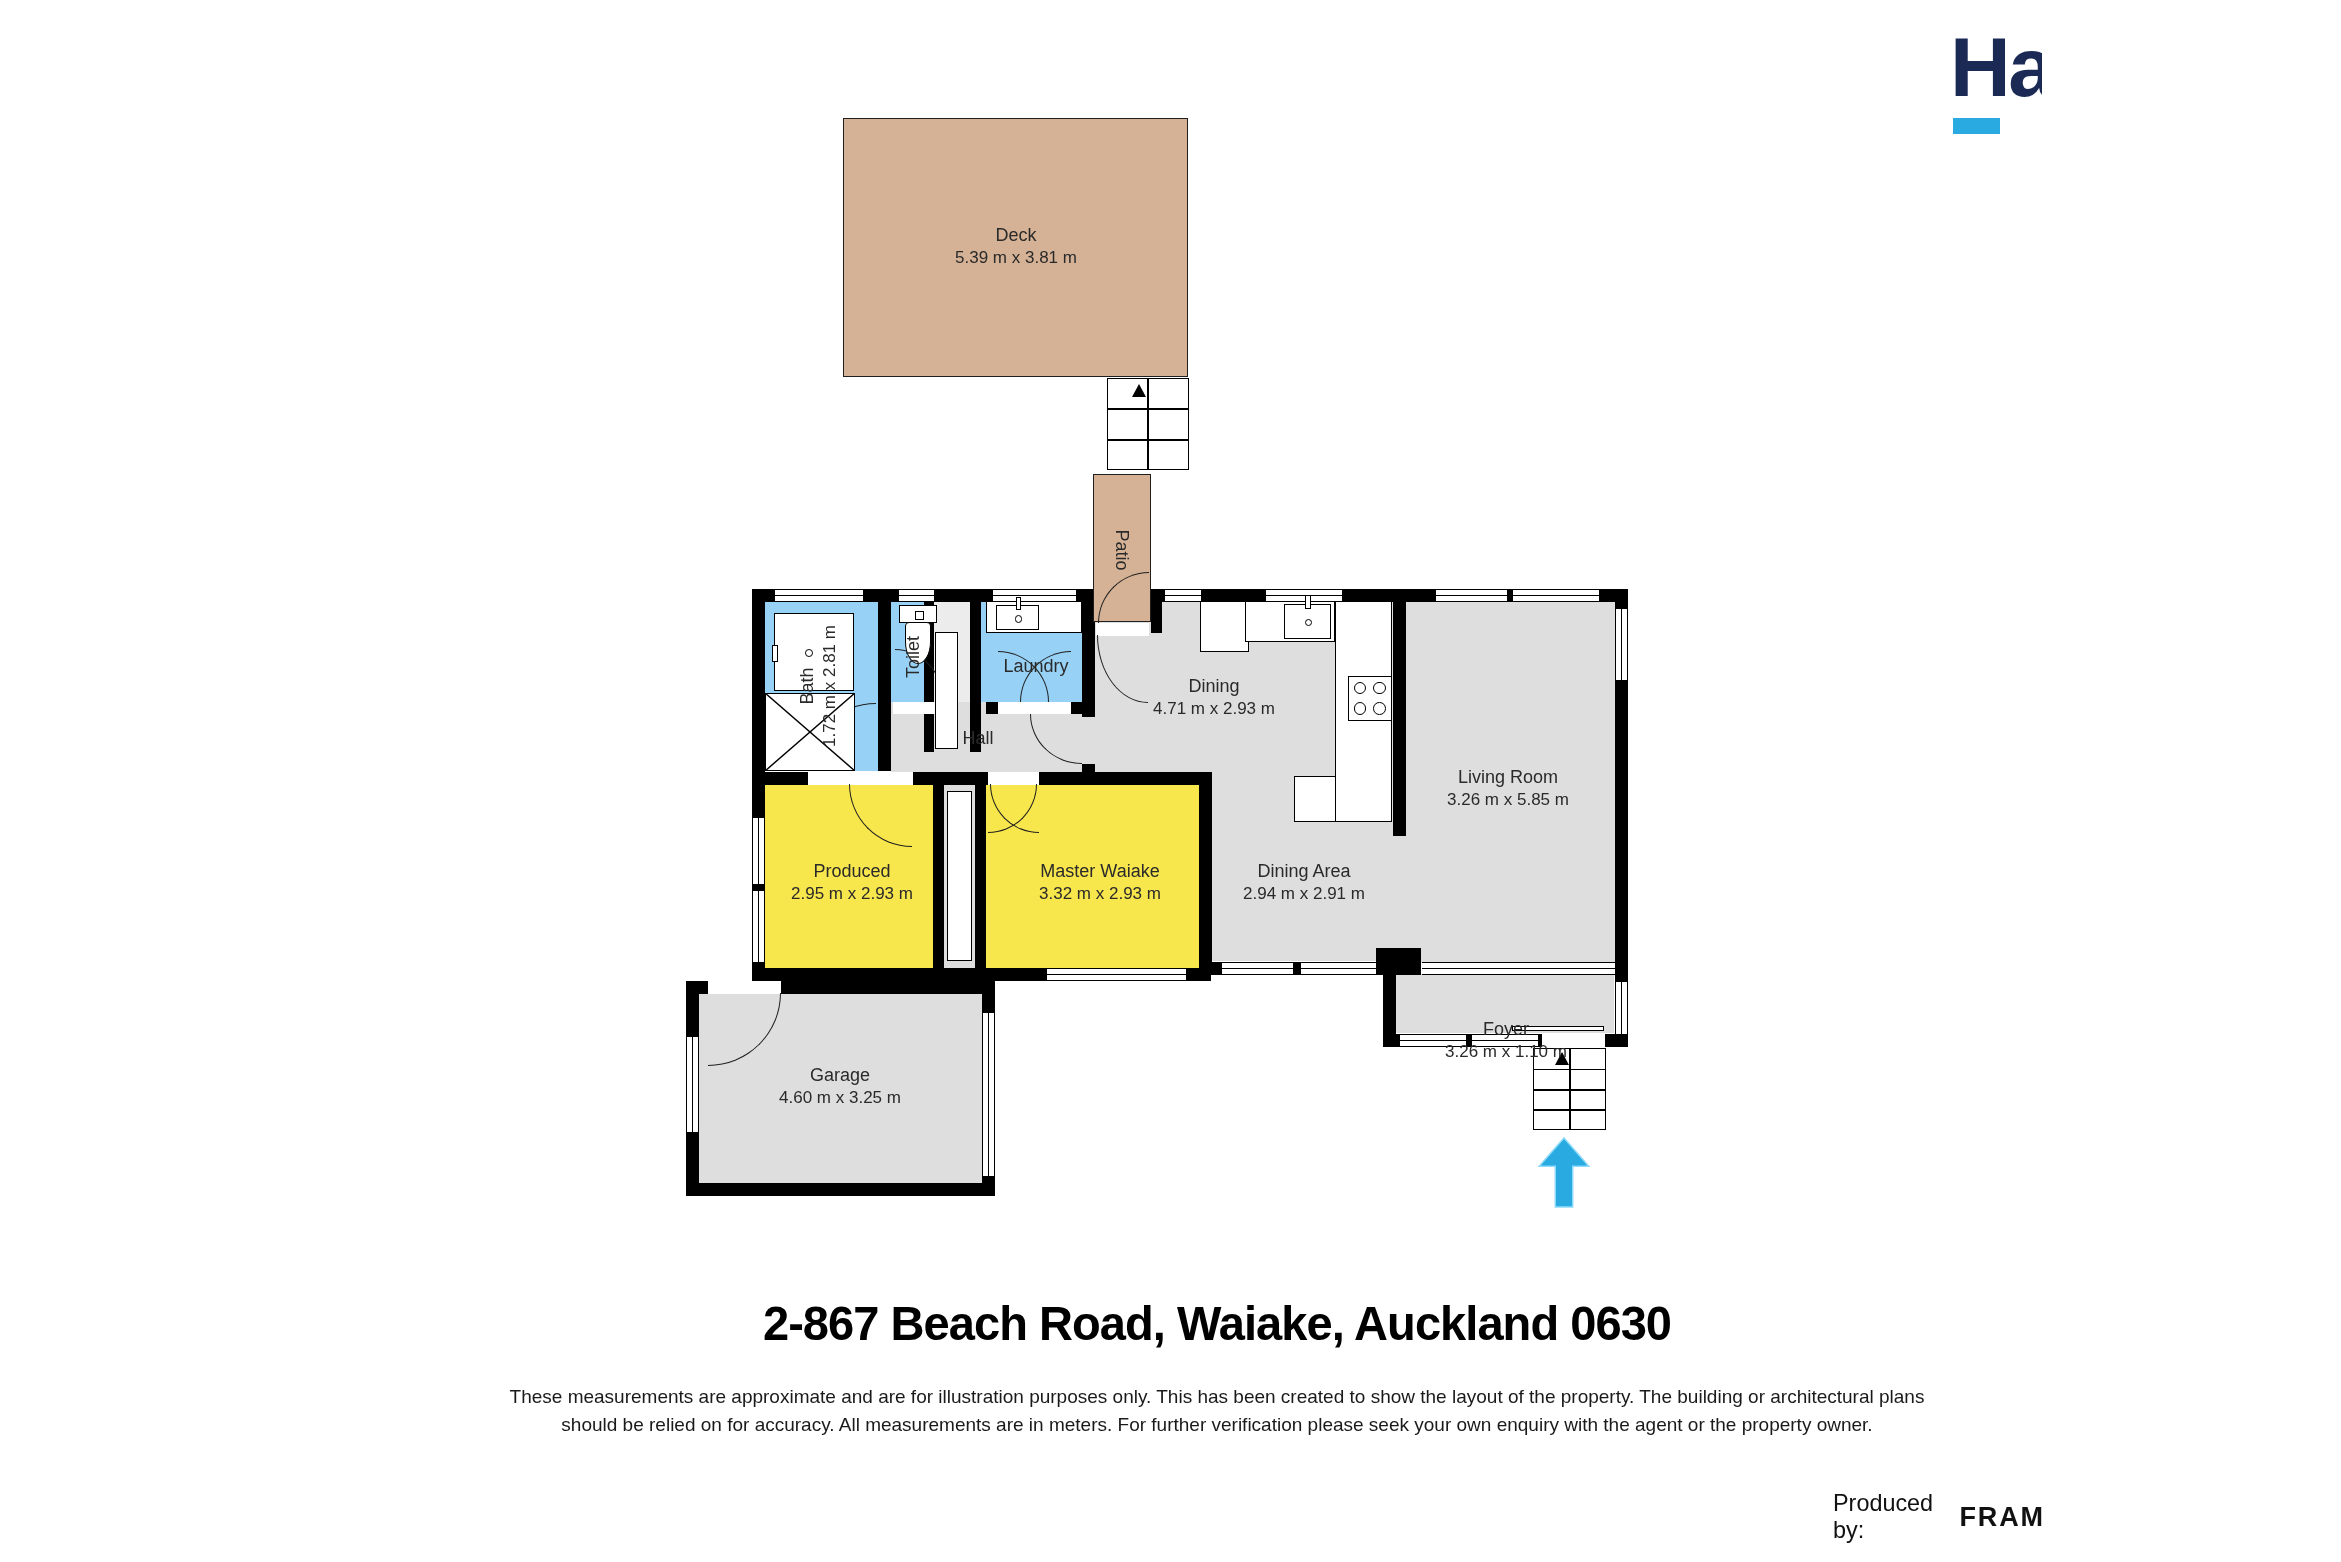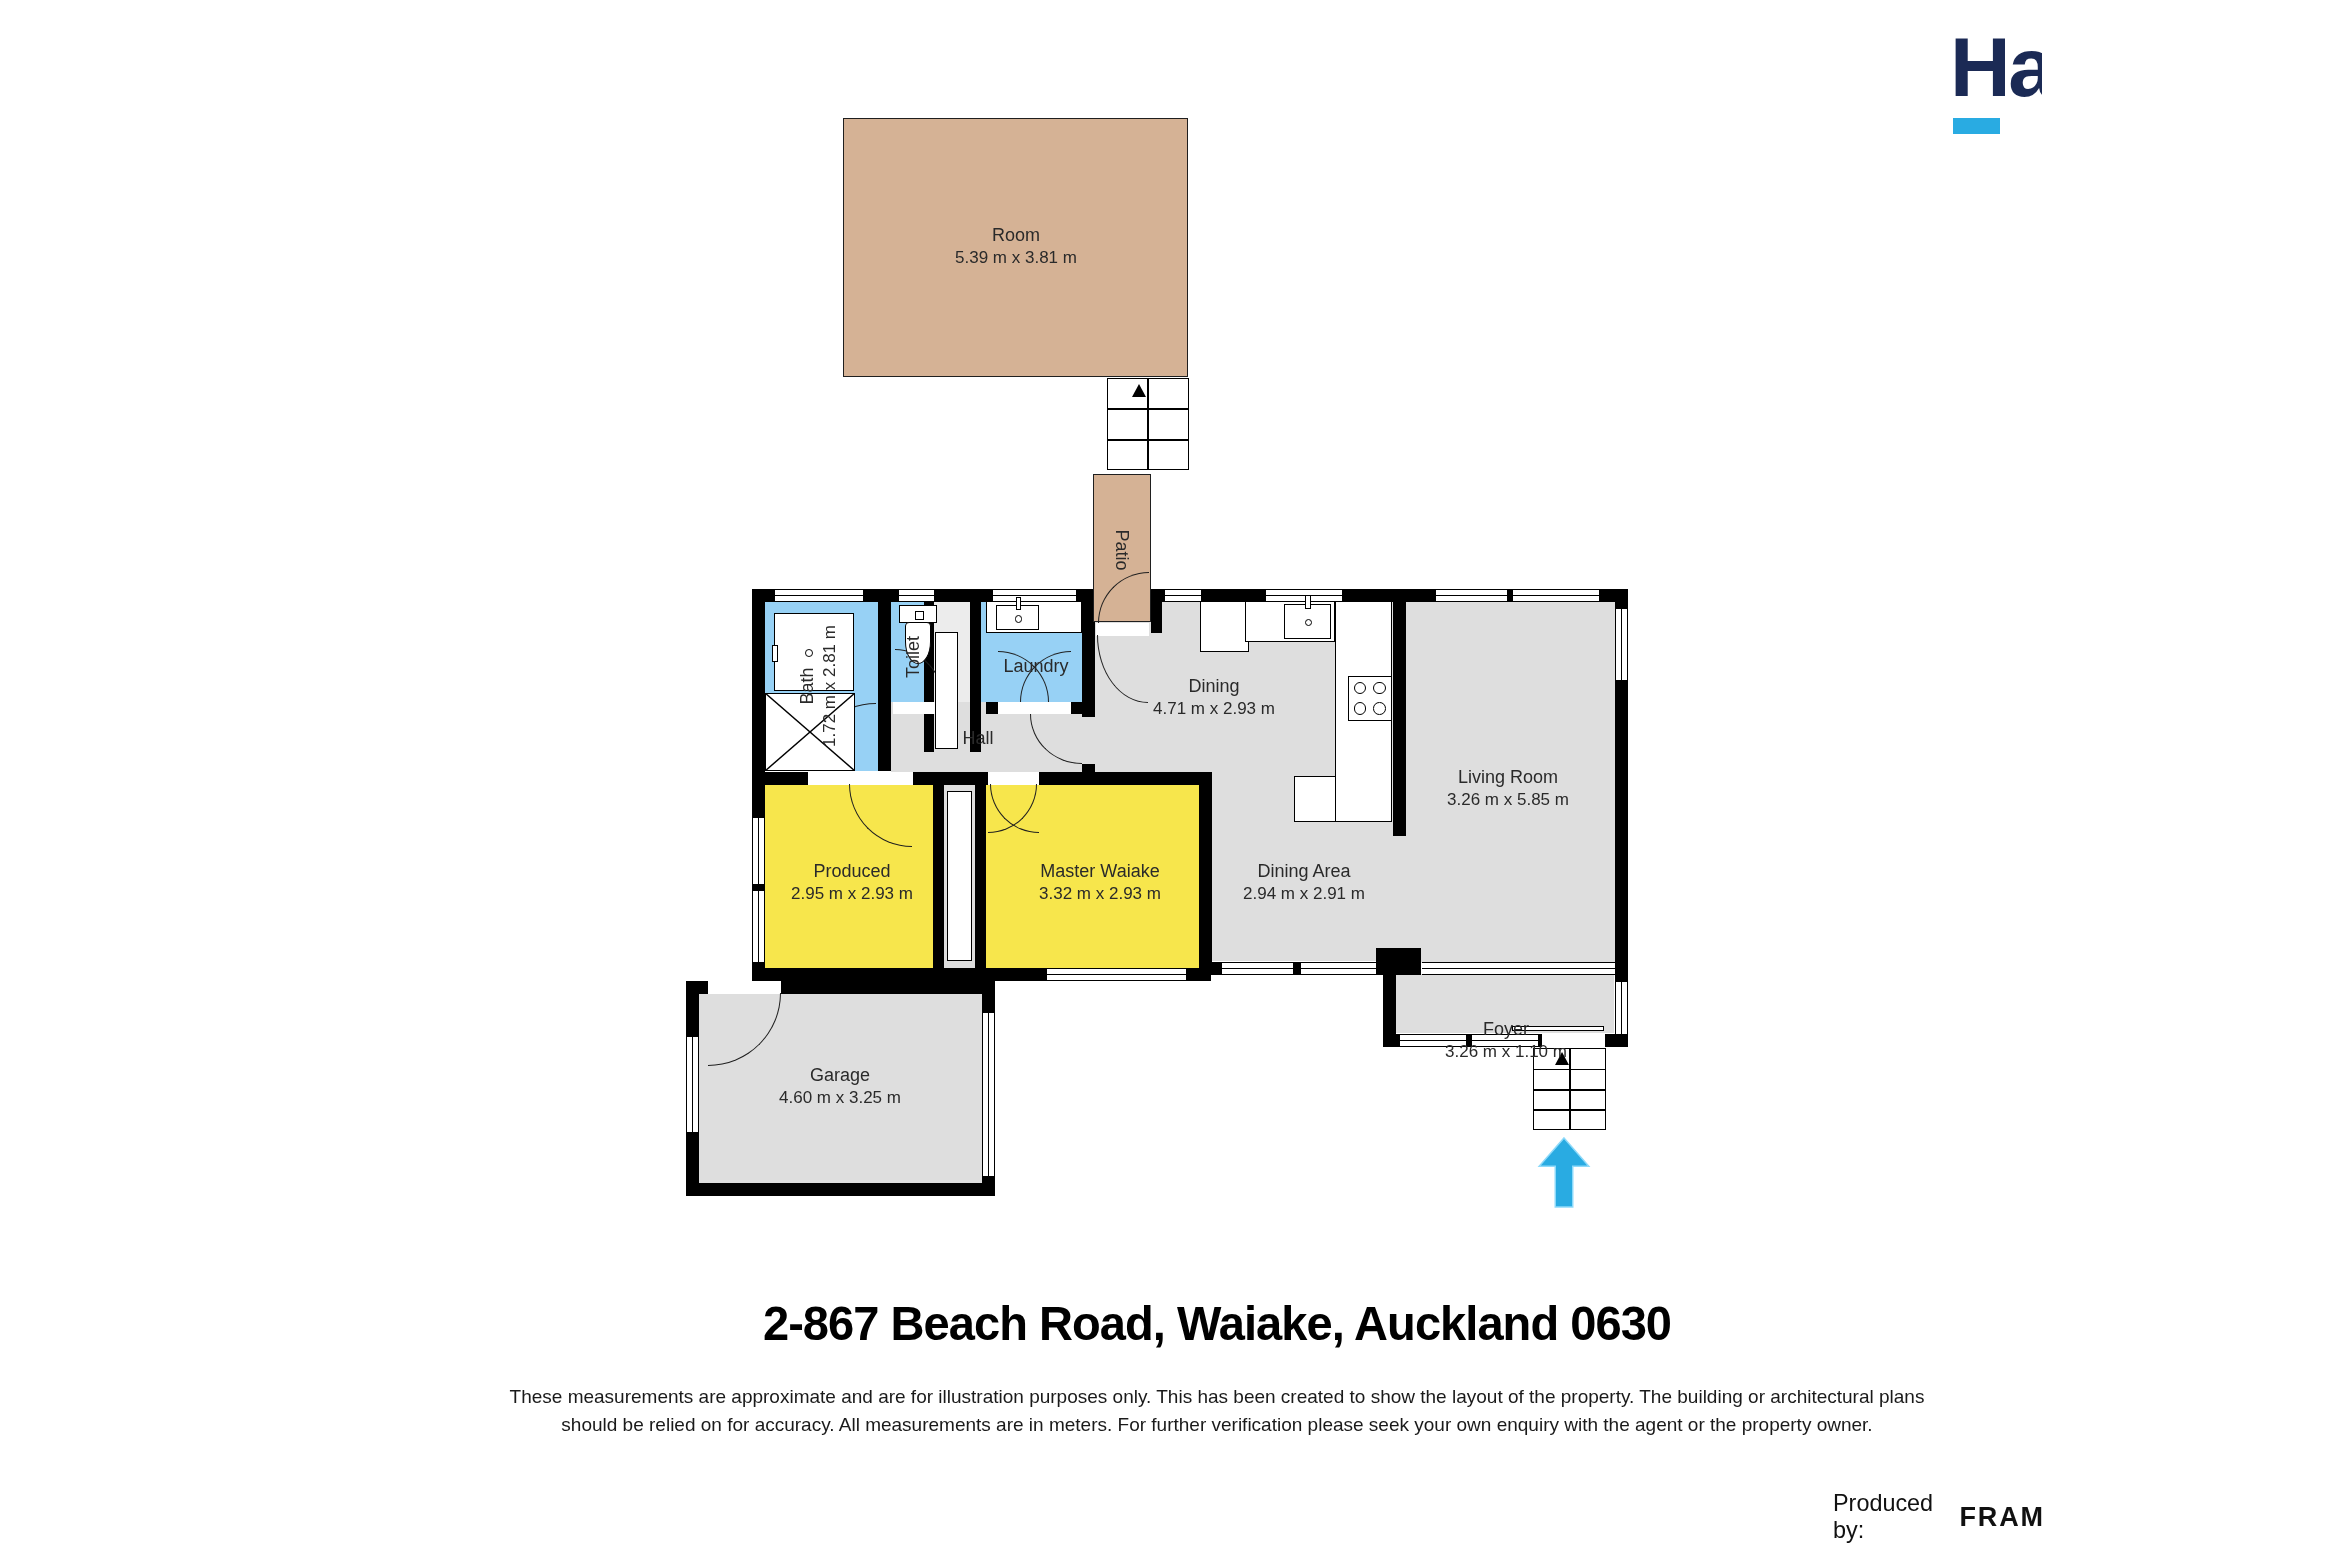--- a/index.html
+++ b/index.html
@@ -212,21 +212,21 @@
     <div class="sline" style="left:0;right:0;top:60px;height:1.5px"></div>
     <div class="sline" style="left:35px;top:0;bottom:0;width:1.5px"></div>
   </div>
   <div class="tri-up" style="left:1555px;top:1052px"></div>
 
   <svg class="abs" style="left:1537px;top:1135px" width="54" height="74" viewBox="0 0 110 152">
     <polygon points="55,6 106,64 73,64 73,148 37,148 37,64 4,64" fill="#29abe2" stroke="#8edafa" stroke-width="3"></polygon>
   </svg>
 
   <div class="label" style="left:1016px;top:246px">
-    <div>Room</div>
+    <div>Deck</div>
     <div class="dims">5.39 m x 3.81 m</div>
   </div>
   <div class="label vcw" style="left:1122px;top:550px">
     <div>Patio</div>
   </div>
   <div class="label vccw" style="left:818px;top:686px">
     <div>Bath</div>
     <div class="dims">1.72 m x 2.81 m</div>
   </div>
   <div class="label vccw" style="left:913px;top:657px">

